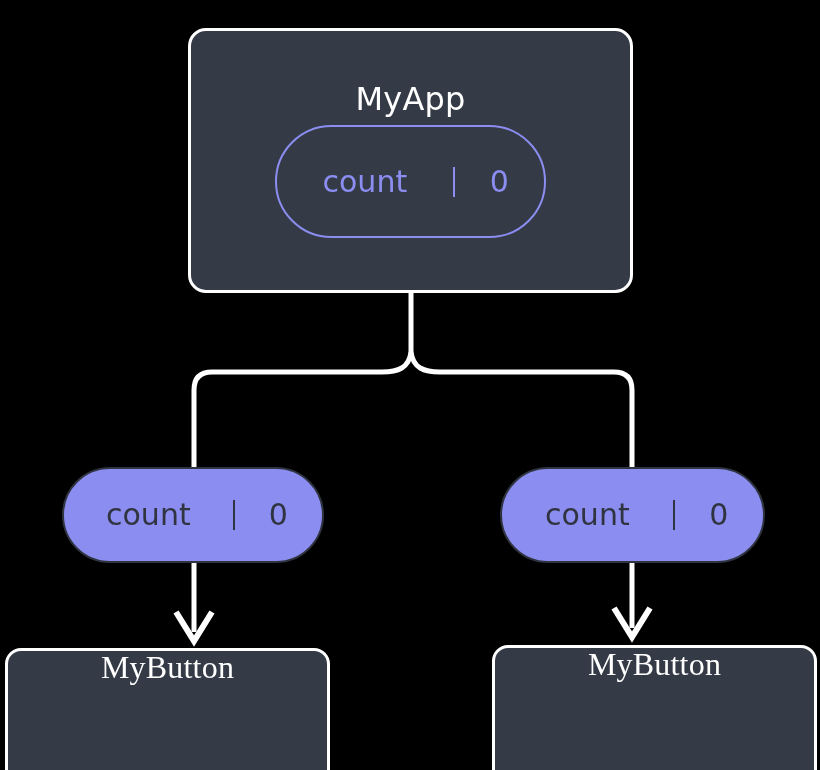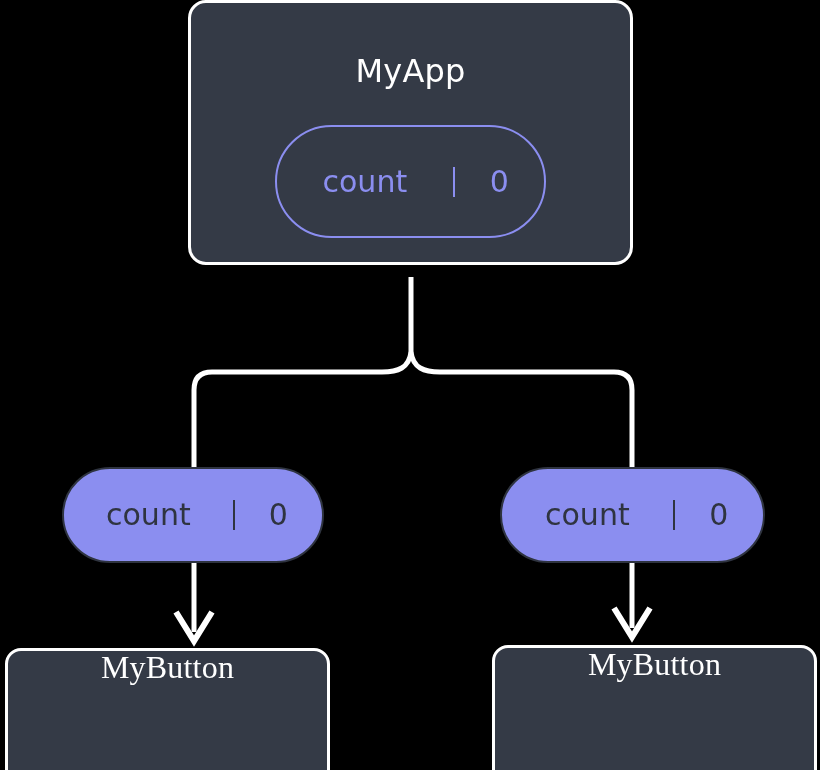--- a/index.html
+++ b/index.html
@@ -43,21 +43,21 @@
     color: #ffffff;
     font-size: 32px;
     font-weight: 400;
     letter-spacing: 0.2px;
     line-height: 1;
     white-space: nowrap;
   }
 
   #root-node {
     left: 188px;
-    top: 0;
+    top: 28px;
     width: 445px;
     height: 265px;
     border-radius: 18px;
   }
   #root-node .node-title {
     margin-top: 52px;
   }
 
   .leaf-node {
     width: 325px;

